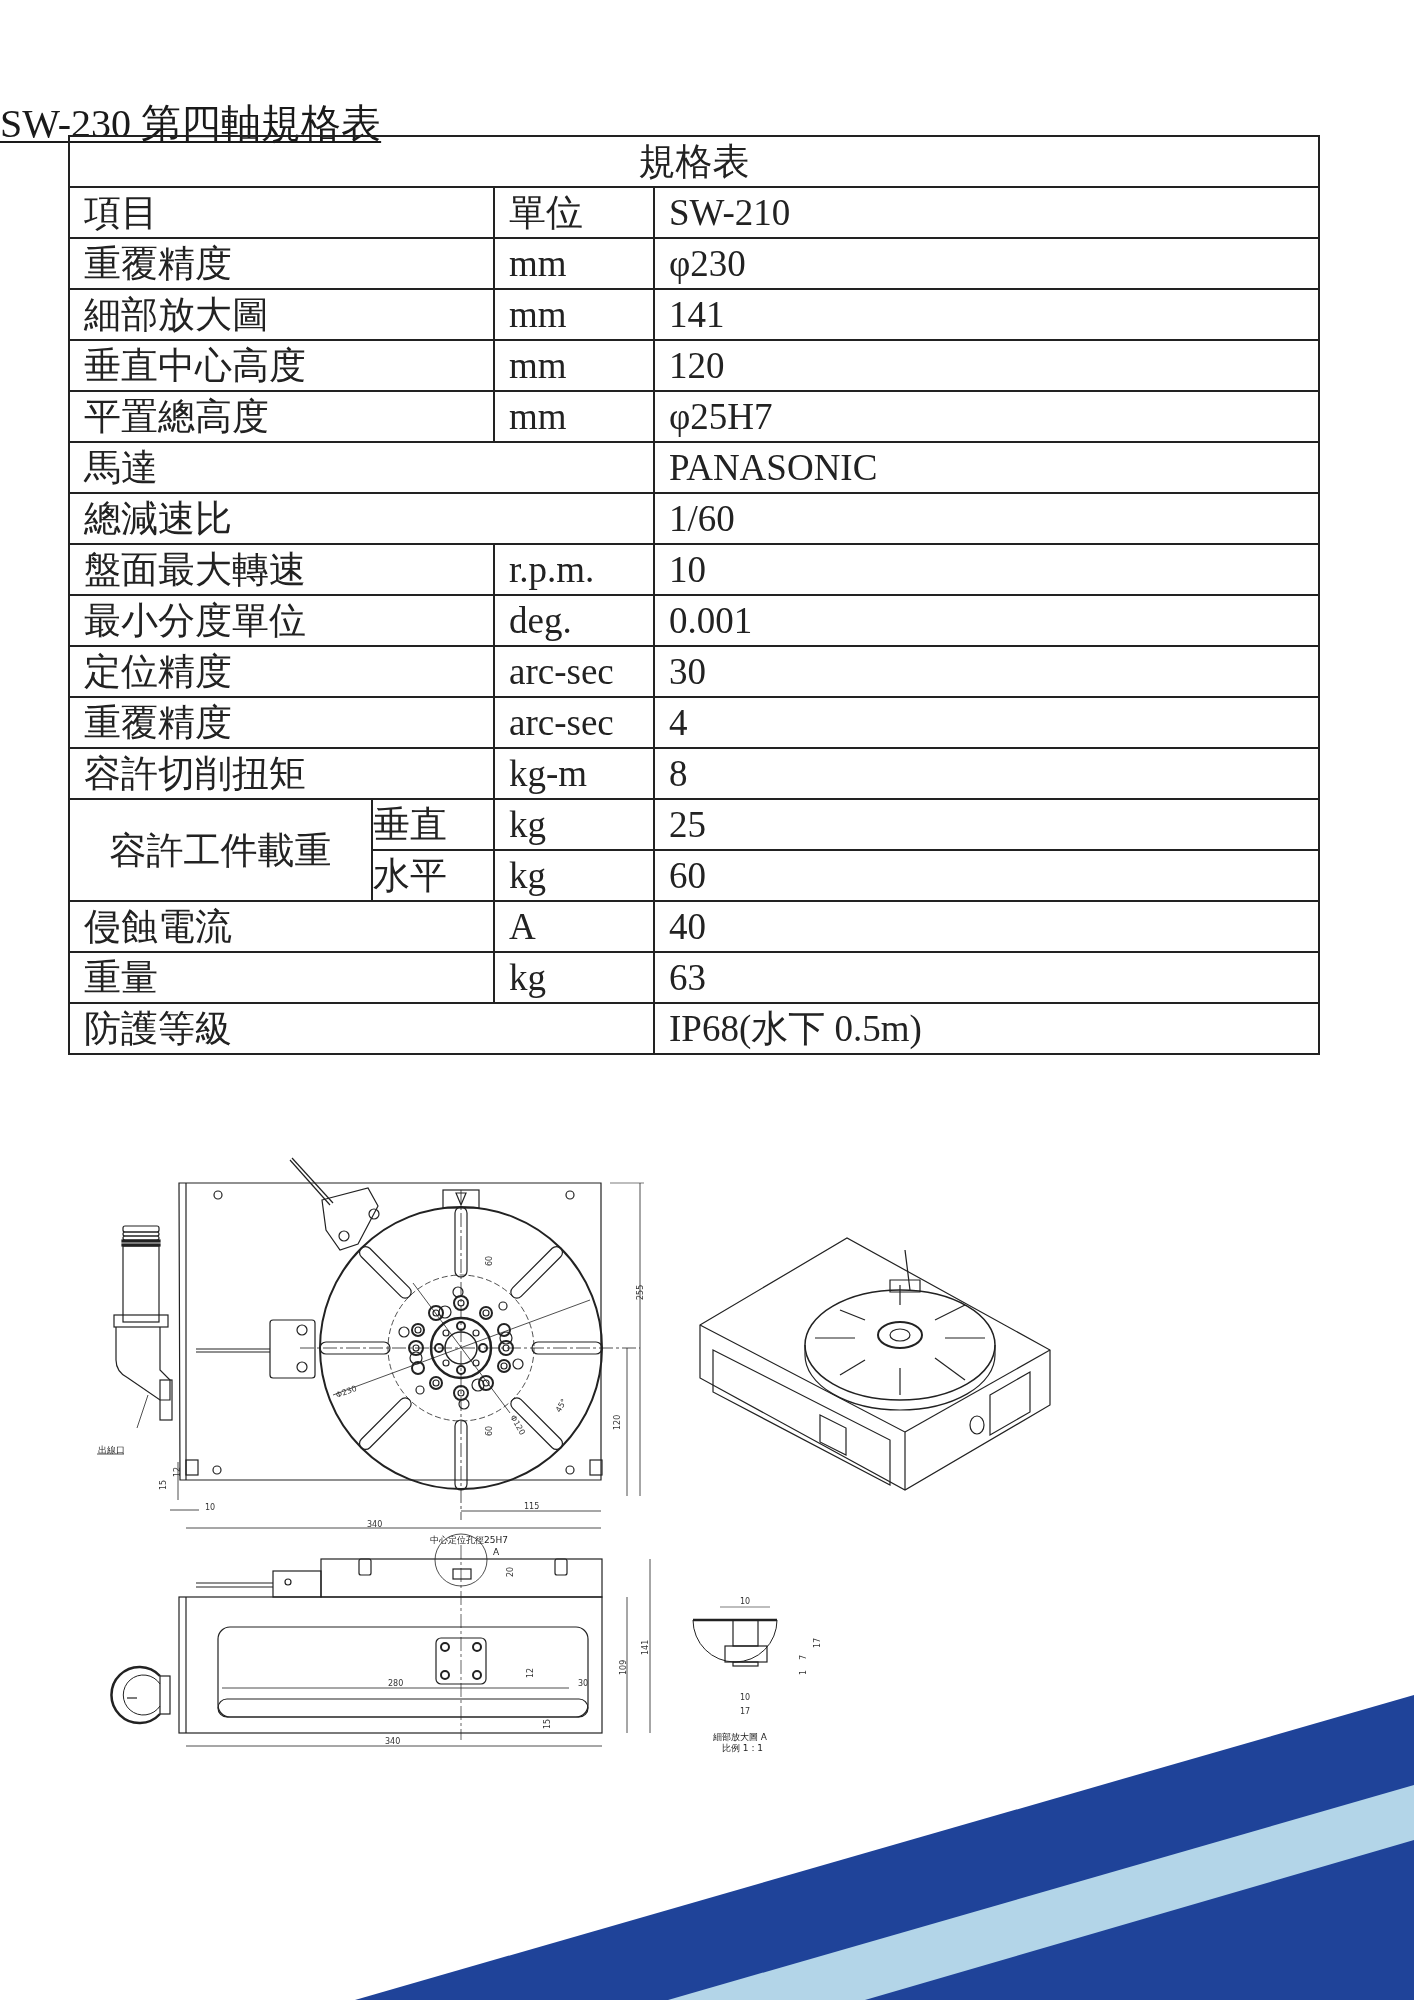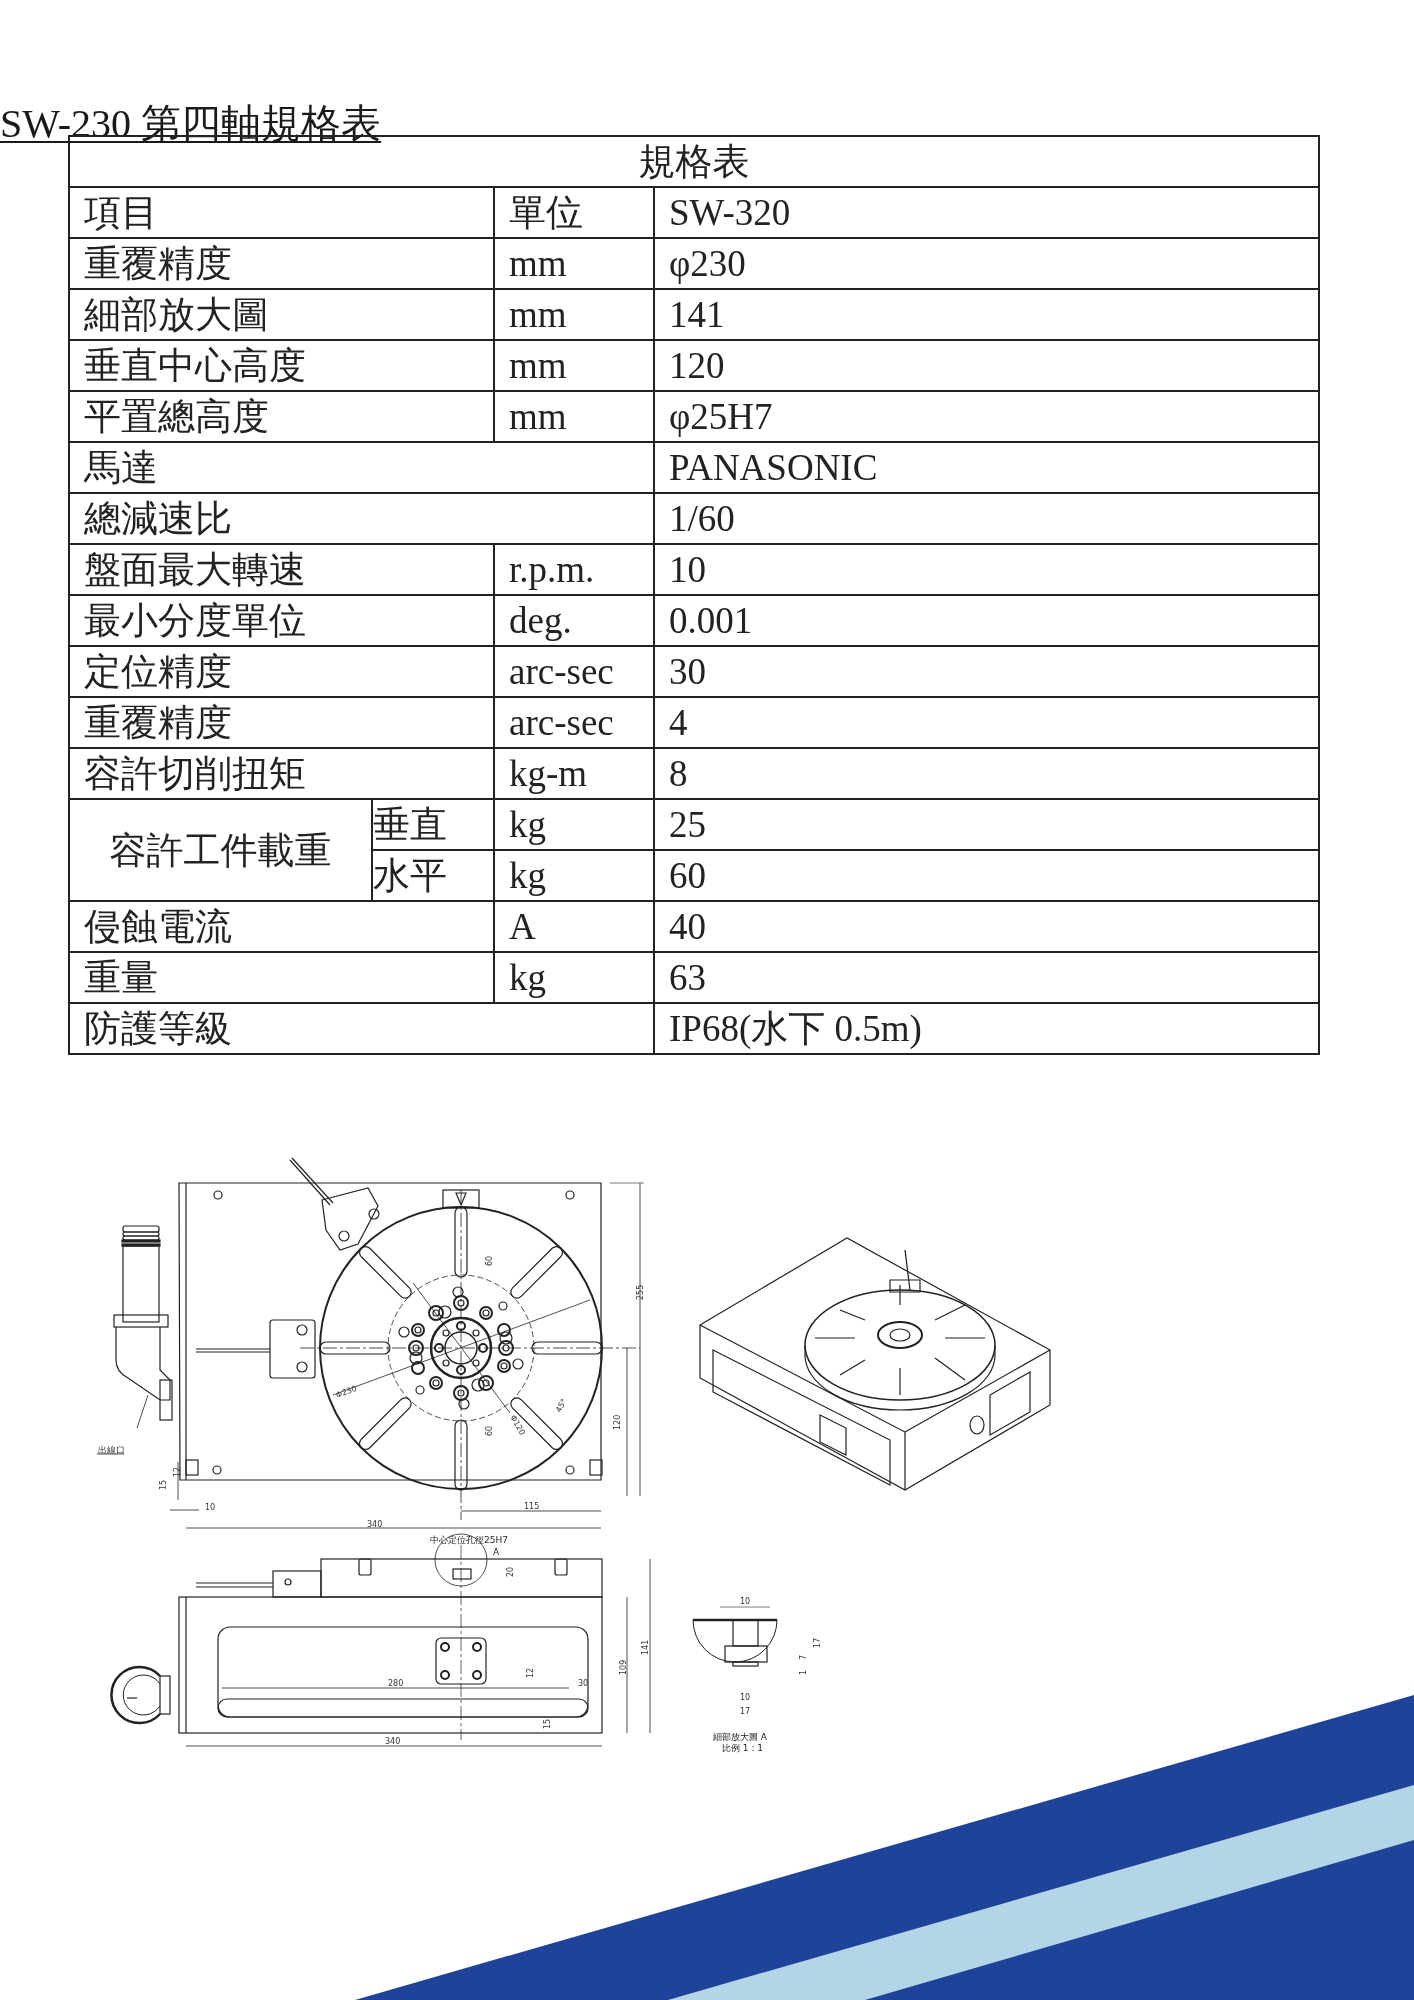--- a/index.html
+++ b/index.html
@@ -52,21 +52,21 @@
       <col class="c3">
       <col class="c4">
     </colgroup>
   <tbody>
       <tr>
     <td colspan="4" class="center">規格表</td>
   </tr>
   <tr>
     <td colspan="2">項目</td>
     <td>單位</td>
-    <td>SW-320</td>
+    <td>SW-210</td>
   </tr>
   <tr>
     <td colspan="2">重覆精度</td>
     <td>mm</td>
     <td>φ230</td>
   </tr>
   <tr>
     <td colspan="2">細部放大圖</td>
     <td>mm</td>
     <td>141</td>

